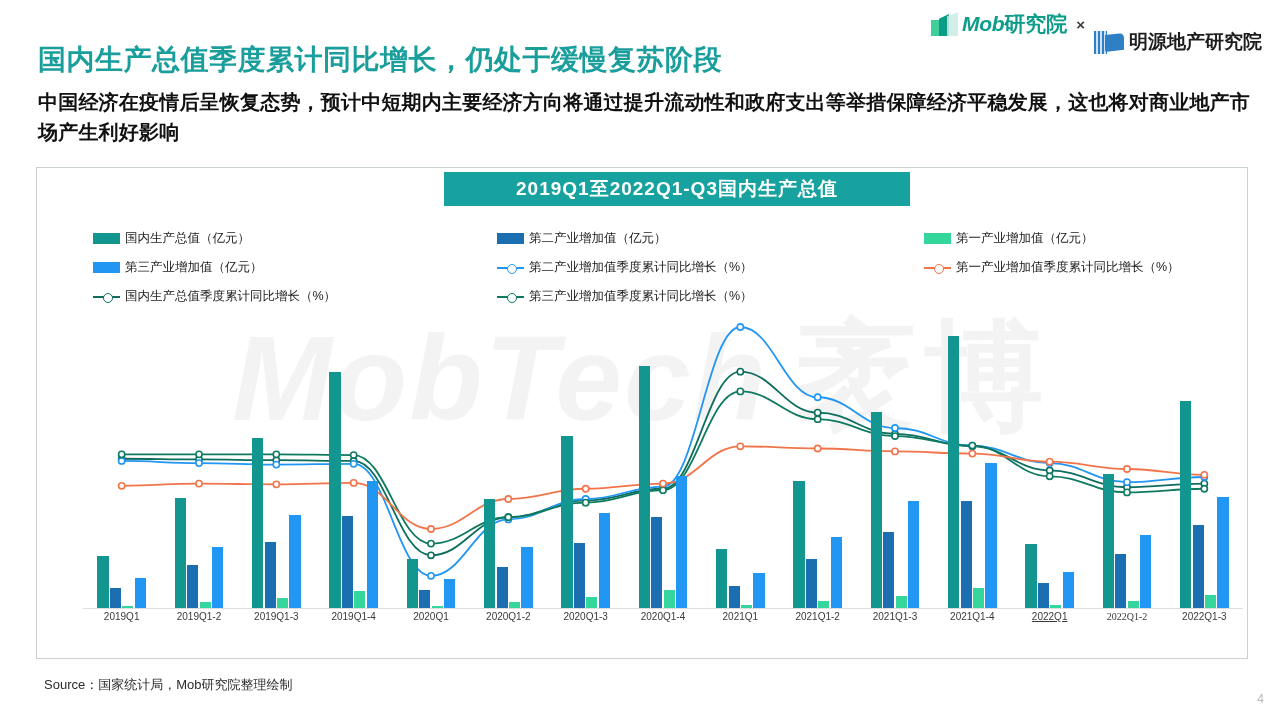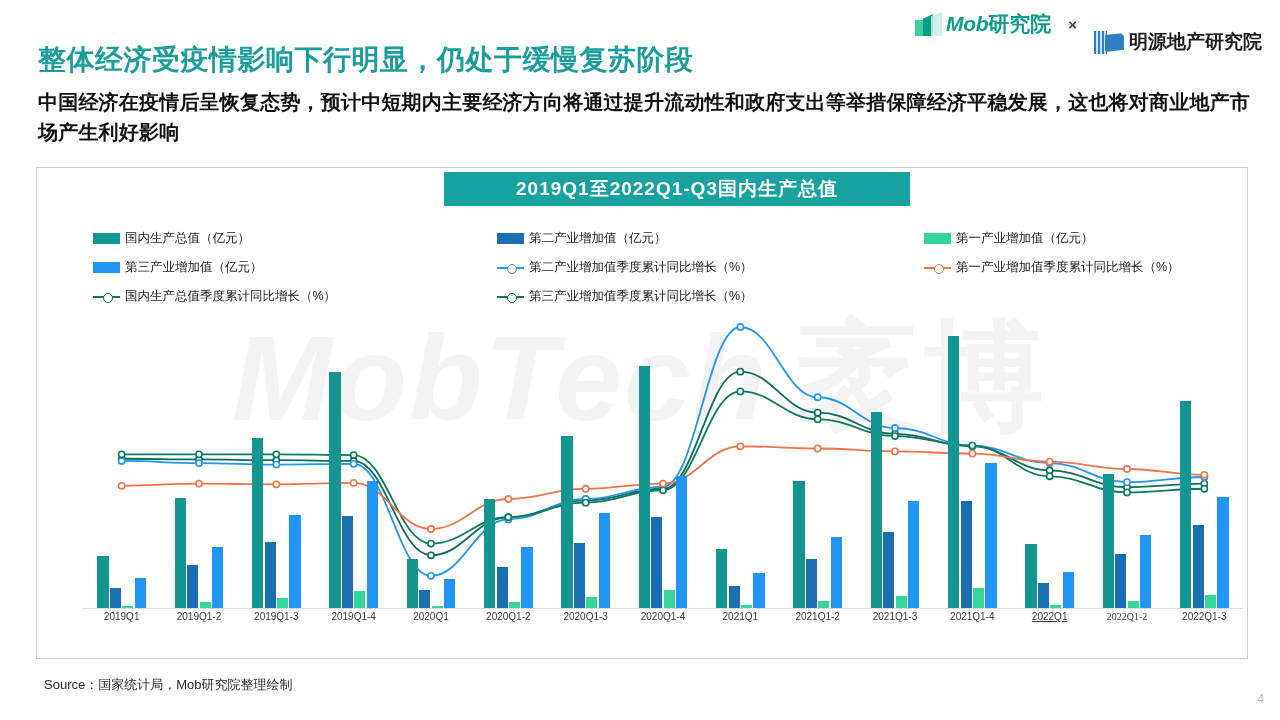--- a/index.html
+++ b/index.html
@@ -7,21 +7,21 @@
   body {
     font-family: "Liberation Sans", sans-serif;
     background:#ffffff;
     position:relative;
     overflow:hidden;
   }
 
   
   #brand-bar {
     position:absolute; top:8px; right:18px;
-    display:flex; align-items:center; gap:17px;
+    display:flex; align-items:center; gap:9px;
     height:32px;
   }
   .mob-logo { display:flex; align-items:center; gap:4px; }
   .mob-mark { width:27px; height:24px; position:relative; }
   .mob-mark i { position:absolute; display:block; }
   .mob-mark i.a { left:0; top:8px; width:9px; height:16px; background:#3fcf9b; }
   .mob-mark i.b { left:8px; top:2px; width:10px; height:22px; background:#0b9b86;
                   clip-path:polygon(0 22%,100% 0,100% 100%,0 100%); }
   .mob-mark i.c { left:16px; top:0px; width:11px; height:24px; background:#c9ece4;
                   clip-path:polygon(0 18%,100% 0,100% 100%,0 100%); opacity:.85;}
@@ -128,21 +128,21 @@
   <span class="brand-x">×</span>
   <div class="my-logo">
     <span class="my-mark">
       <span class="pages"></span>
         <span class="book"></span>
     </span>
     <span class="my-text">明源地产研究院</span>
   </div>
 </div>
 
-<h1 id="page-title">整体经济受疫情影响下行明显，仍处于缓慢复苏阶段</h1>
+<h1 id="page-title">国内生产总值季度累计同比增长，仍处于缓慢复苏阶段</h1>
 <p id="subtitle">中国经济在疫情后呈恢复态势，预计中短期内主要经济方向将通过提升流动性和政府支出等举措保障经济平稳发展，这也将对商业地产市场产生利好影响</p>
 
 <div id="chart-card">
 
   <div id="watermark">
     <span>MobTech</span>
       <span class="cn">袤博</span>
   </div>
 
   <div id="chart-title-banner">2019Q1至2022Q1-Q3国内生产总值</div>

